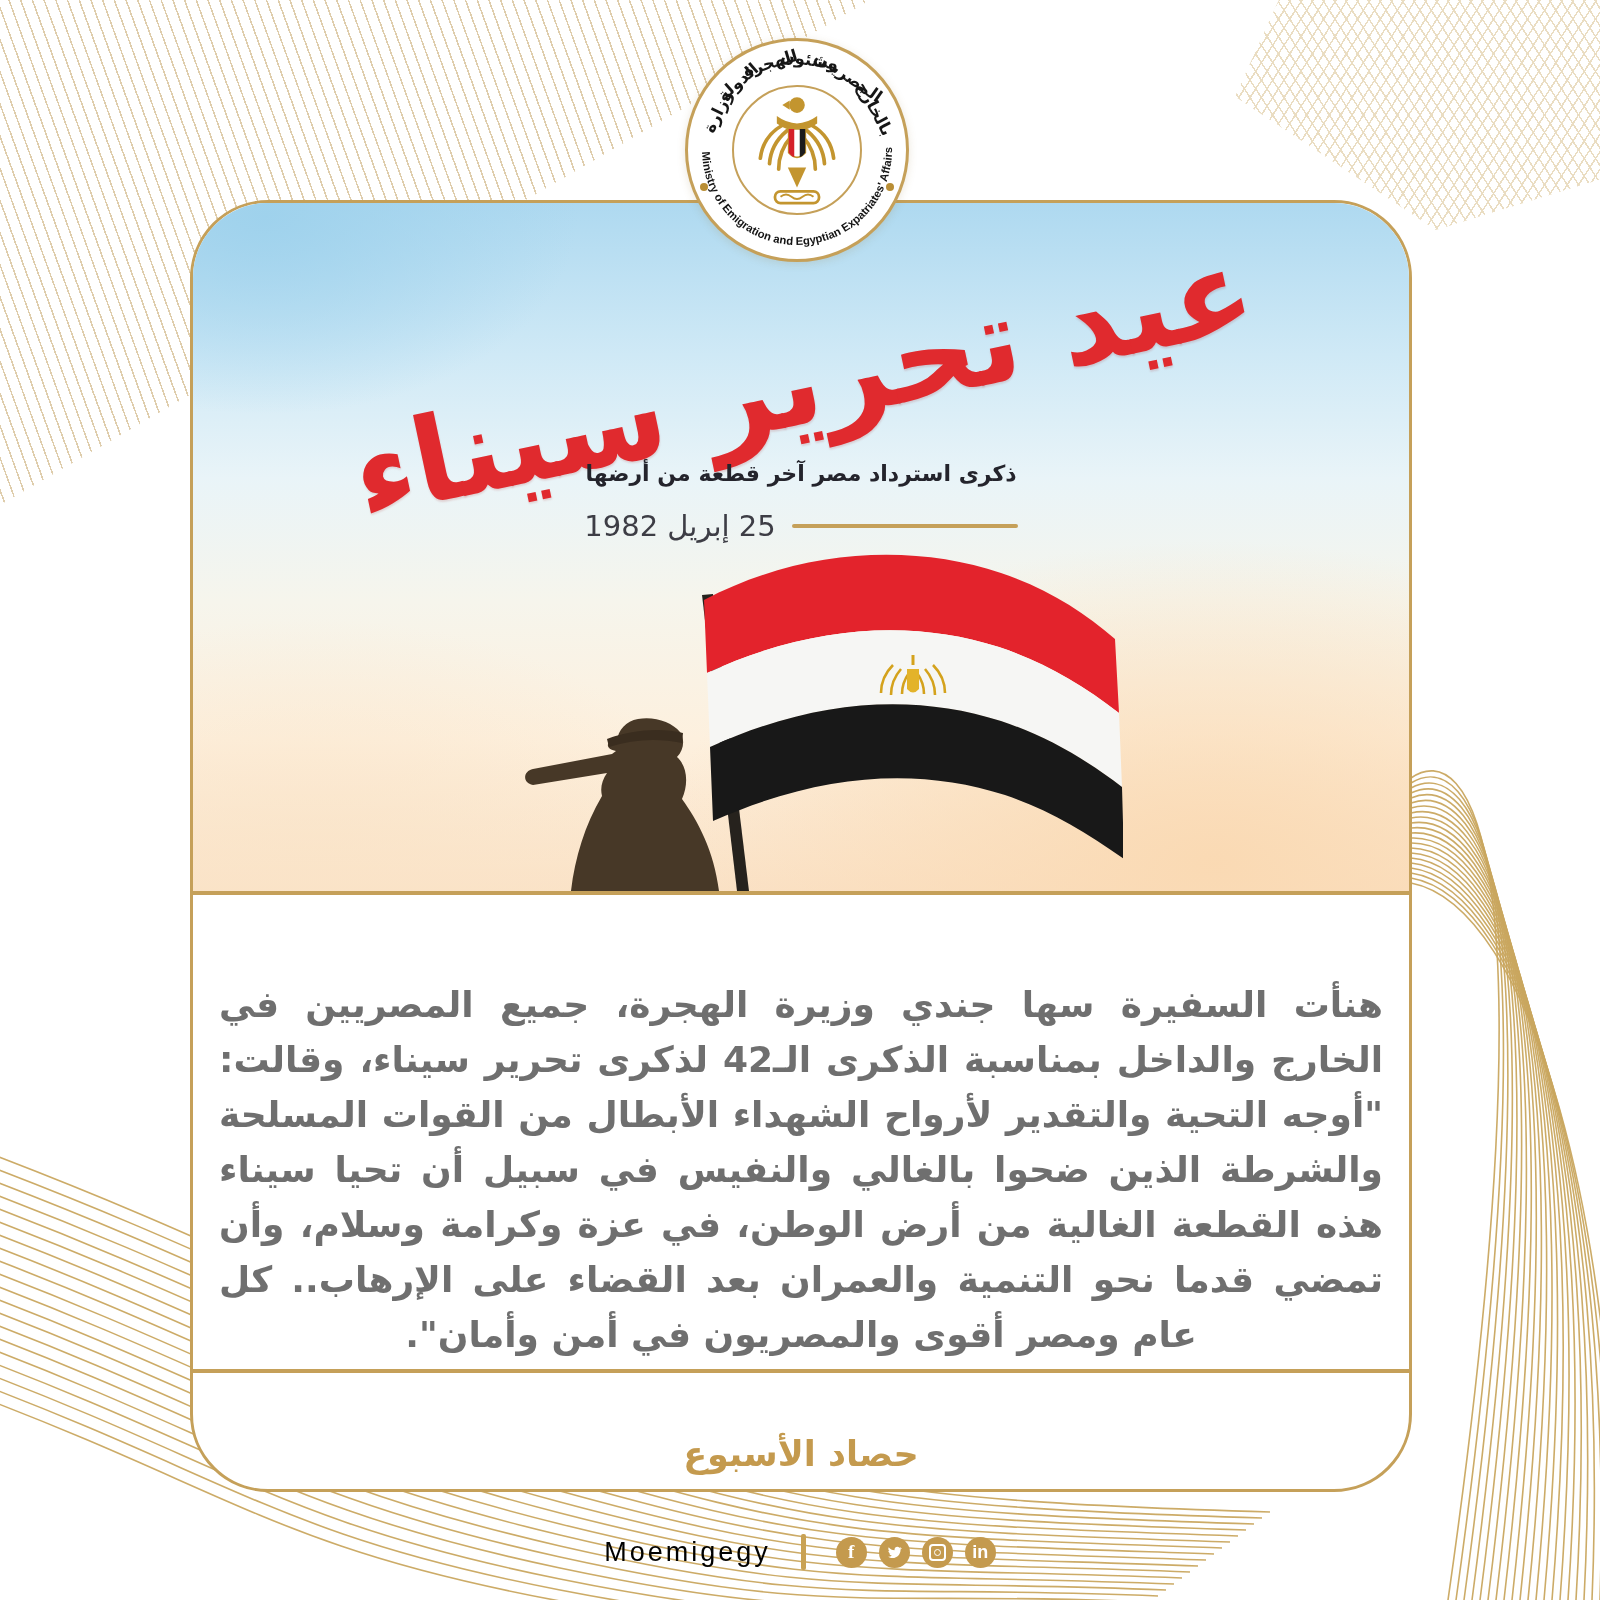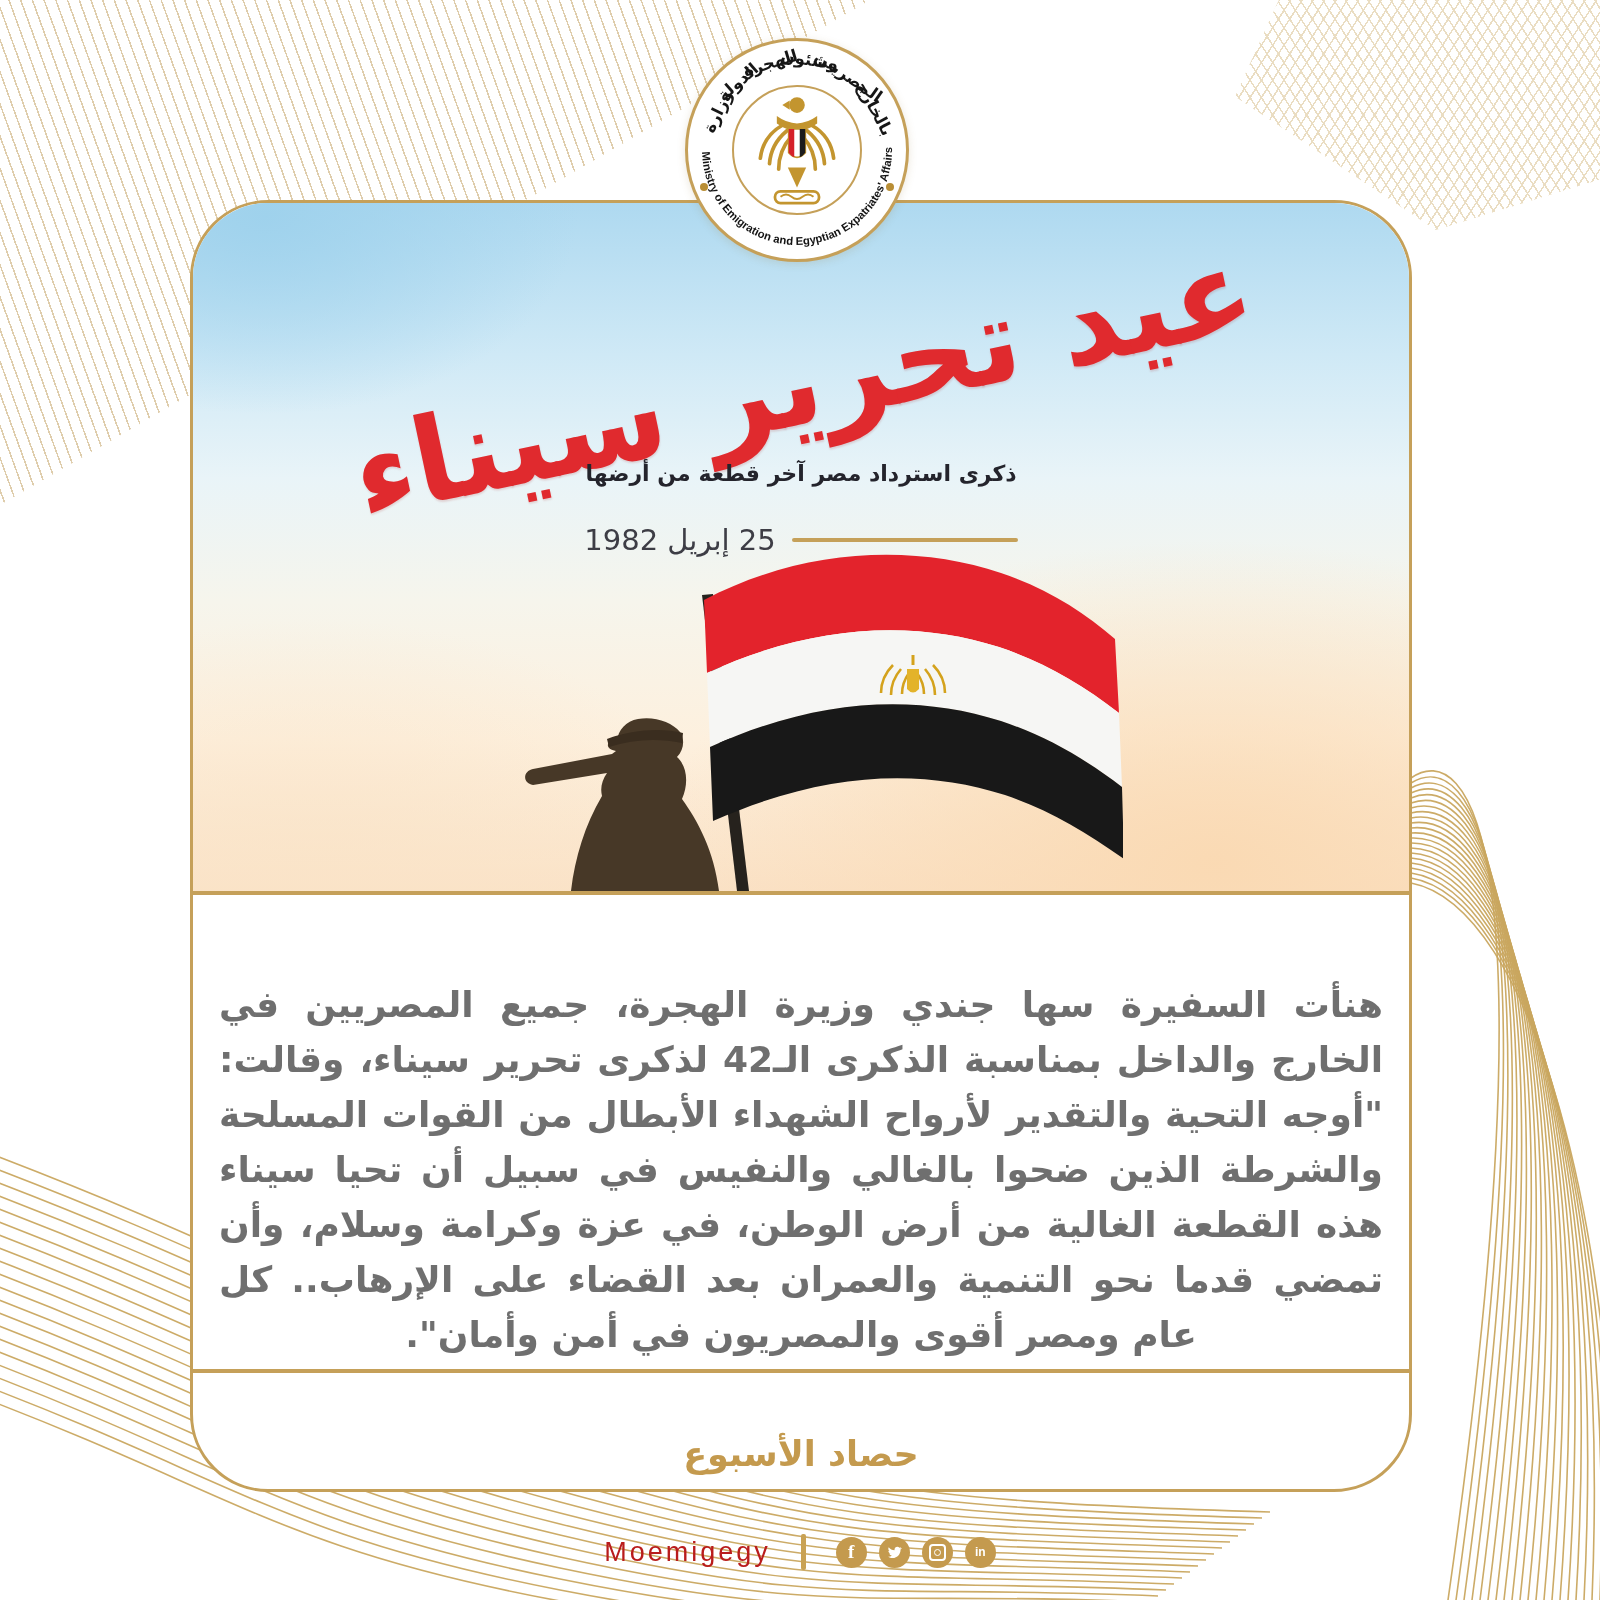--- a/index.html
+++ b/index.html
@@ -28,21 +28,21 @@
       radial-gradient(900px 520px at 84% 96%, rgba(250,217,178,.95), rgba(250,217,178,0) 62%),
       radial-gradient(700px 430px at 10% 98%, rgba(250,228,200,.75), rgba(250,228,200,0) 60%),
       radial-gradient(520px 330px at 6% 2%, rgba(157,209,236,.9), rgba(157,209,236,0) 60%),
       linear-gradient(180deg,#aed9f0 0%,#cfe9f6 22%,#e9f4f8 40%,#f6f5ec 58%,#fdf0de 78%,#fae2c7 100%);}
   .hero-title{position:absolute;left:120px;top:118px;width:980px;line-height:1.05;
     text-align:center;font-size:118px;font-weight:bold;color:#e02a2e;
     transform:rotate(-12deg);direction:rtl;white-space:nowrap;
     text-shadow:0 2px 2px rgba(160,20,20,.15);}
   .hero-subtitle{position:absolute;left:0;top:258px;width:100%;text-align:center;
     font-size:22px;font-weight:bold;color:#24242c;direction:rtl;}
-  .hero-dateline{position:absolute;left:0;top:320px;width:100%;
+  .hero-dateline{position:absolute;left:0;top:306px;width:100%;
     display:flex;justify-content:center;align-items:center;gap:16px;direction:ltr;}
   .hero-date{font-size:29px;color:#3d3d45;direction:rtl;}
   .date-rule{width:226px;height:4px;background:#c5a059;border-radius:2px;}
   .flag-art{position:absolute;left:288px;top:330px;width:642px;height:358px;}
 
   .gold-divider{height:4px;background:#c5a059;flex:none;}
   .body-section{flex:none;height:474px;padding:46px 26px 0;box-sizing:border-box;}
   .body-text{direction:rtl;text-align:justify;text-align-last:center;
     font-size:36px;font-weight:bold;color:#6f6f6f;line-height:55px;}
   .footer-section{flex:1;display:flex;align-items:center;justify-content:center;}
@@ -58,32 +58,32 @@
     color:#161616;white-space:nowrap;direction:rtl;}
   .logo-dot{position:absolute;width:8px;height:8px;border-radius:50%;background:#b98e35;top:145px;}
   .logo-dot.left{left:15px;} .logo-dot.right{right:15px;}
   .logo-eagle{position:absolute;left:57px;top:50px;width:110px;height:124px;}
   .logo-en{position:absolute;inset:0;}
 
   
   .bottom-bar{position:absolute;left:0;top:1524px;width:100%;height:56px;
     display:flex;justify-content:center;align-items:center;gap:30px;}
   .handle{font-family:"Liberation Sans","DejaVu Sans",sans-serif;
-    font-size:27px;color:#b91c1c;letter-spacing:3px;text-align:center;}
+    font-size:27px;color:#000000;letter-spacing:3px;text-align:center;}
   .v-sep{width:5px;height:36px;background:#c9a254;border-radius:2px;}
   .social-row{display:flex;gap:12px;align-items:center;}
   .social{width:31px;height:31px;border-radius:50%;background:#c49a4e;
     display:flex;align-items:center;justify-content:center;color:#fff;
     text-decoration:none;font-family:"Liberation Sans",sans-serif;}
   .social .fb{font-size:19px;font-weight:bold;font-family:"Liberation Serif",serif;}
   .social svg{width:17px;height:17px;fill:#fff;}
   .ig-glyph{width:13px;height:13px;border:2px solid #fff;border-radius:4px;position:relative;}
   .ig-glyph::after{content:"";position:absolute;left:3px;top:3px;width:5px;height:5px;
     border:1.6px solid #fff;border-radius:50%;}
-  .social .li{font-size:12px;font-weight:bold;}
+  .social .li{font-size:18px;font-weight:bold;}
 </style>
 </head>
 <body>
 
 <div class="deco topleft-lines"></div>
 <div class="deco topright-mesh"></div>
 <svg class="deco-svg" viewBox="0 0 1600 1600">
   <g id="right-fan">
       <path d="M1411 778 C 1468 738, 1556 846, 1448 1600"></path>
       <path d="M1411 783 C 1471 746, 1559 864, 1456 1600"></path>

